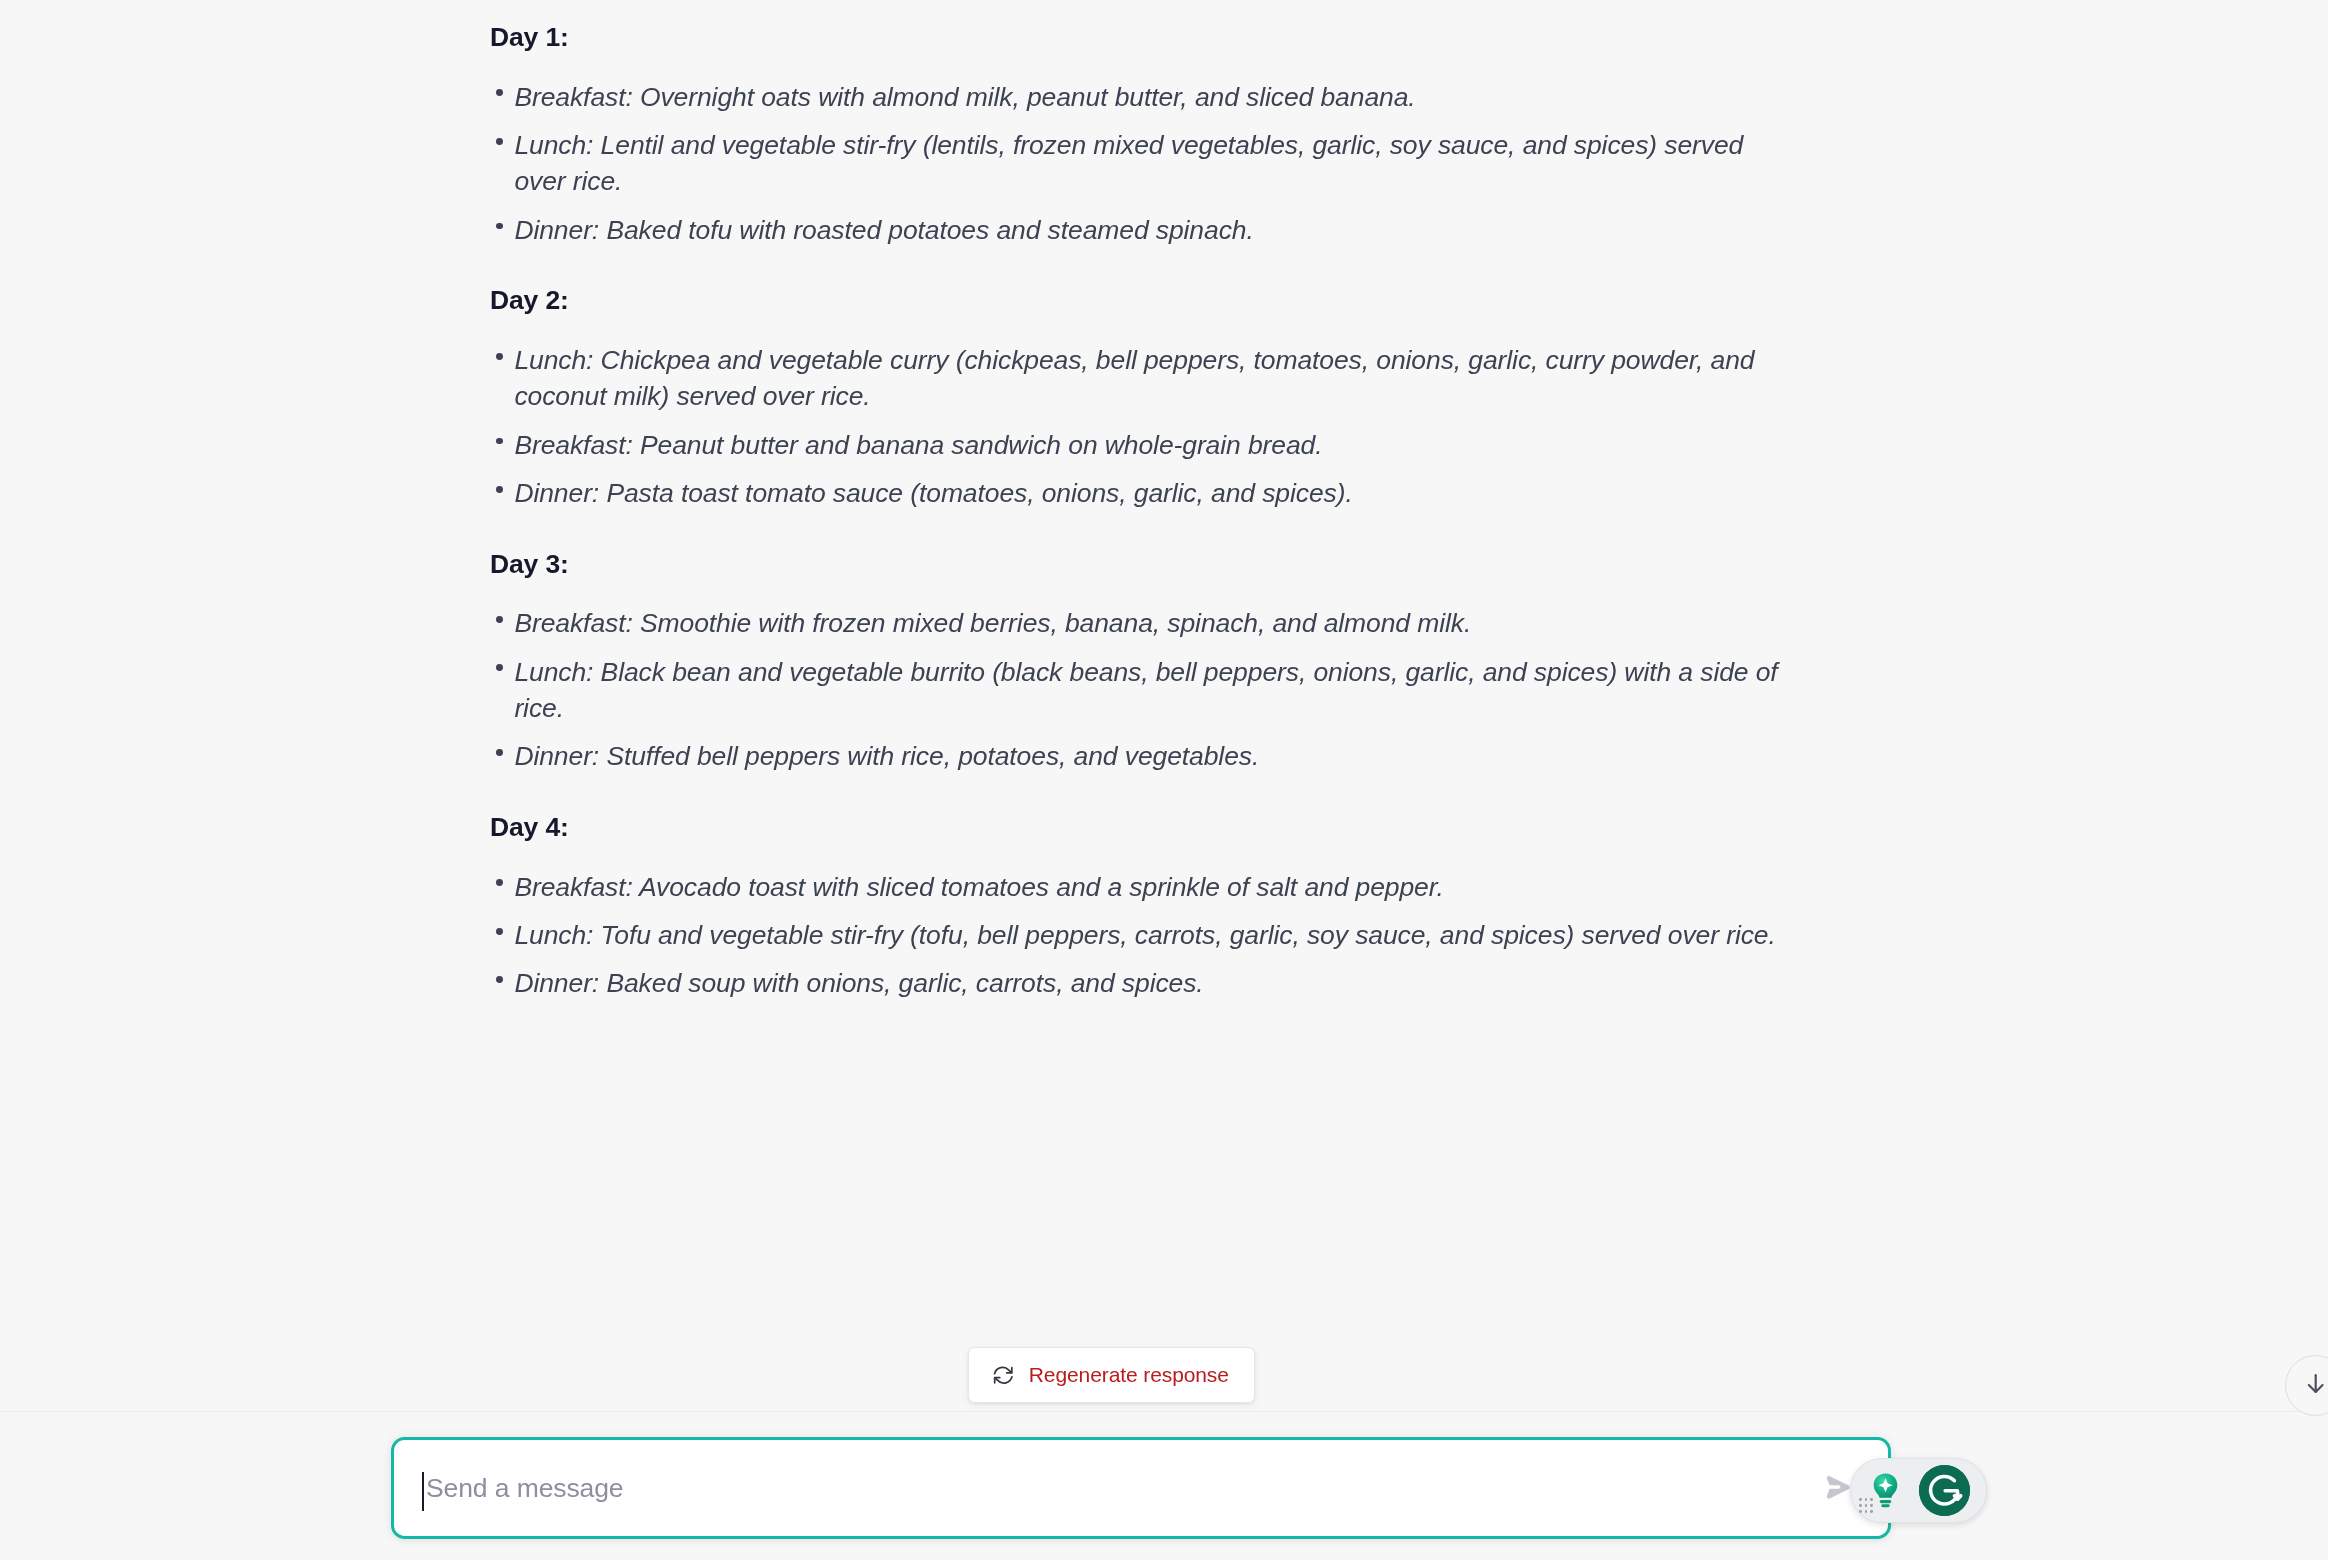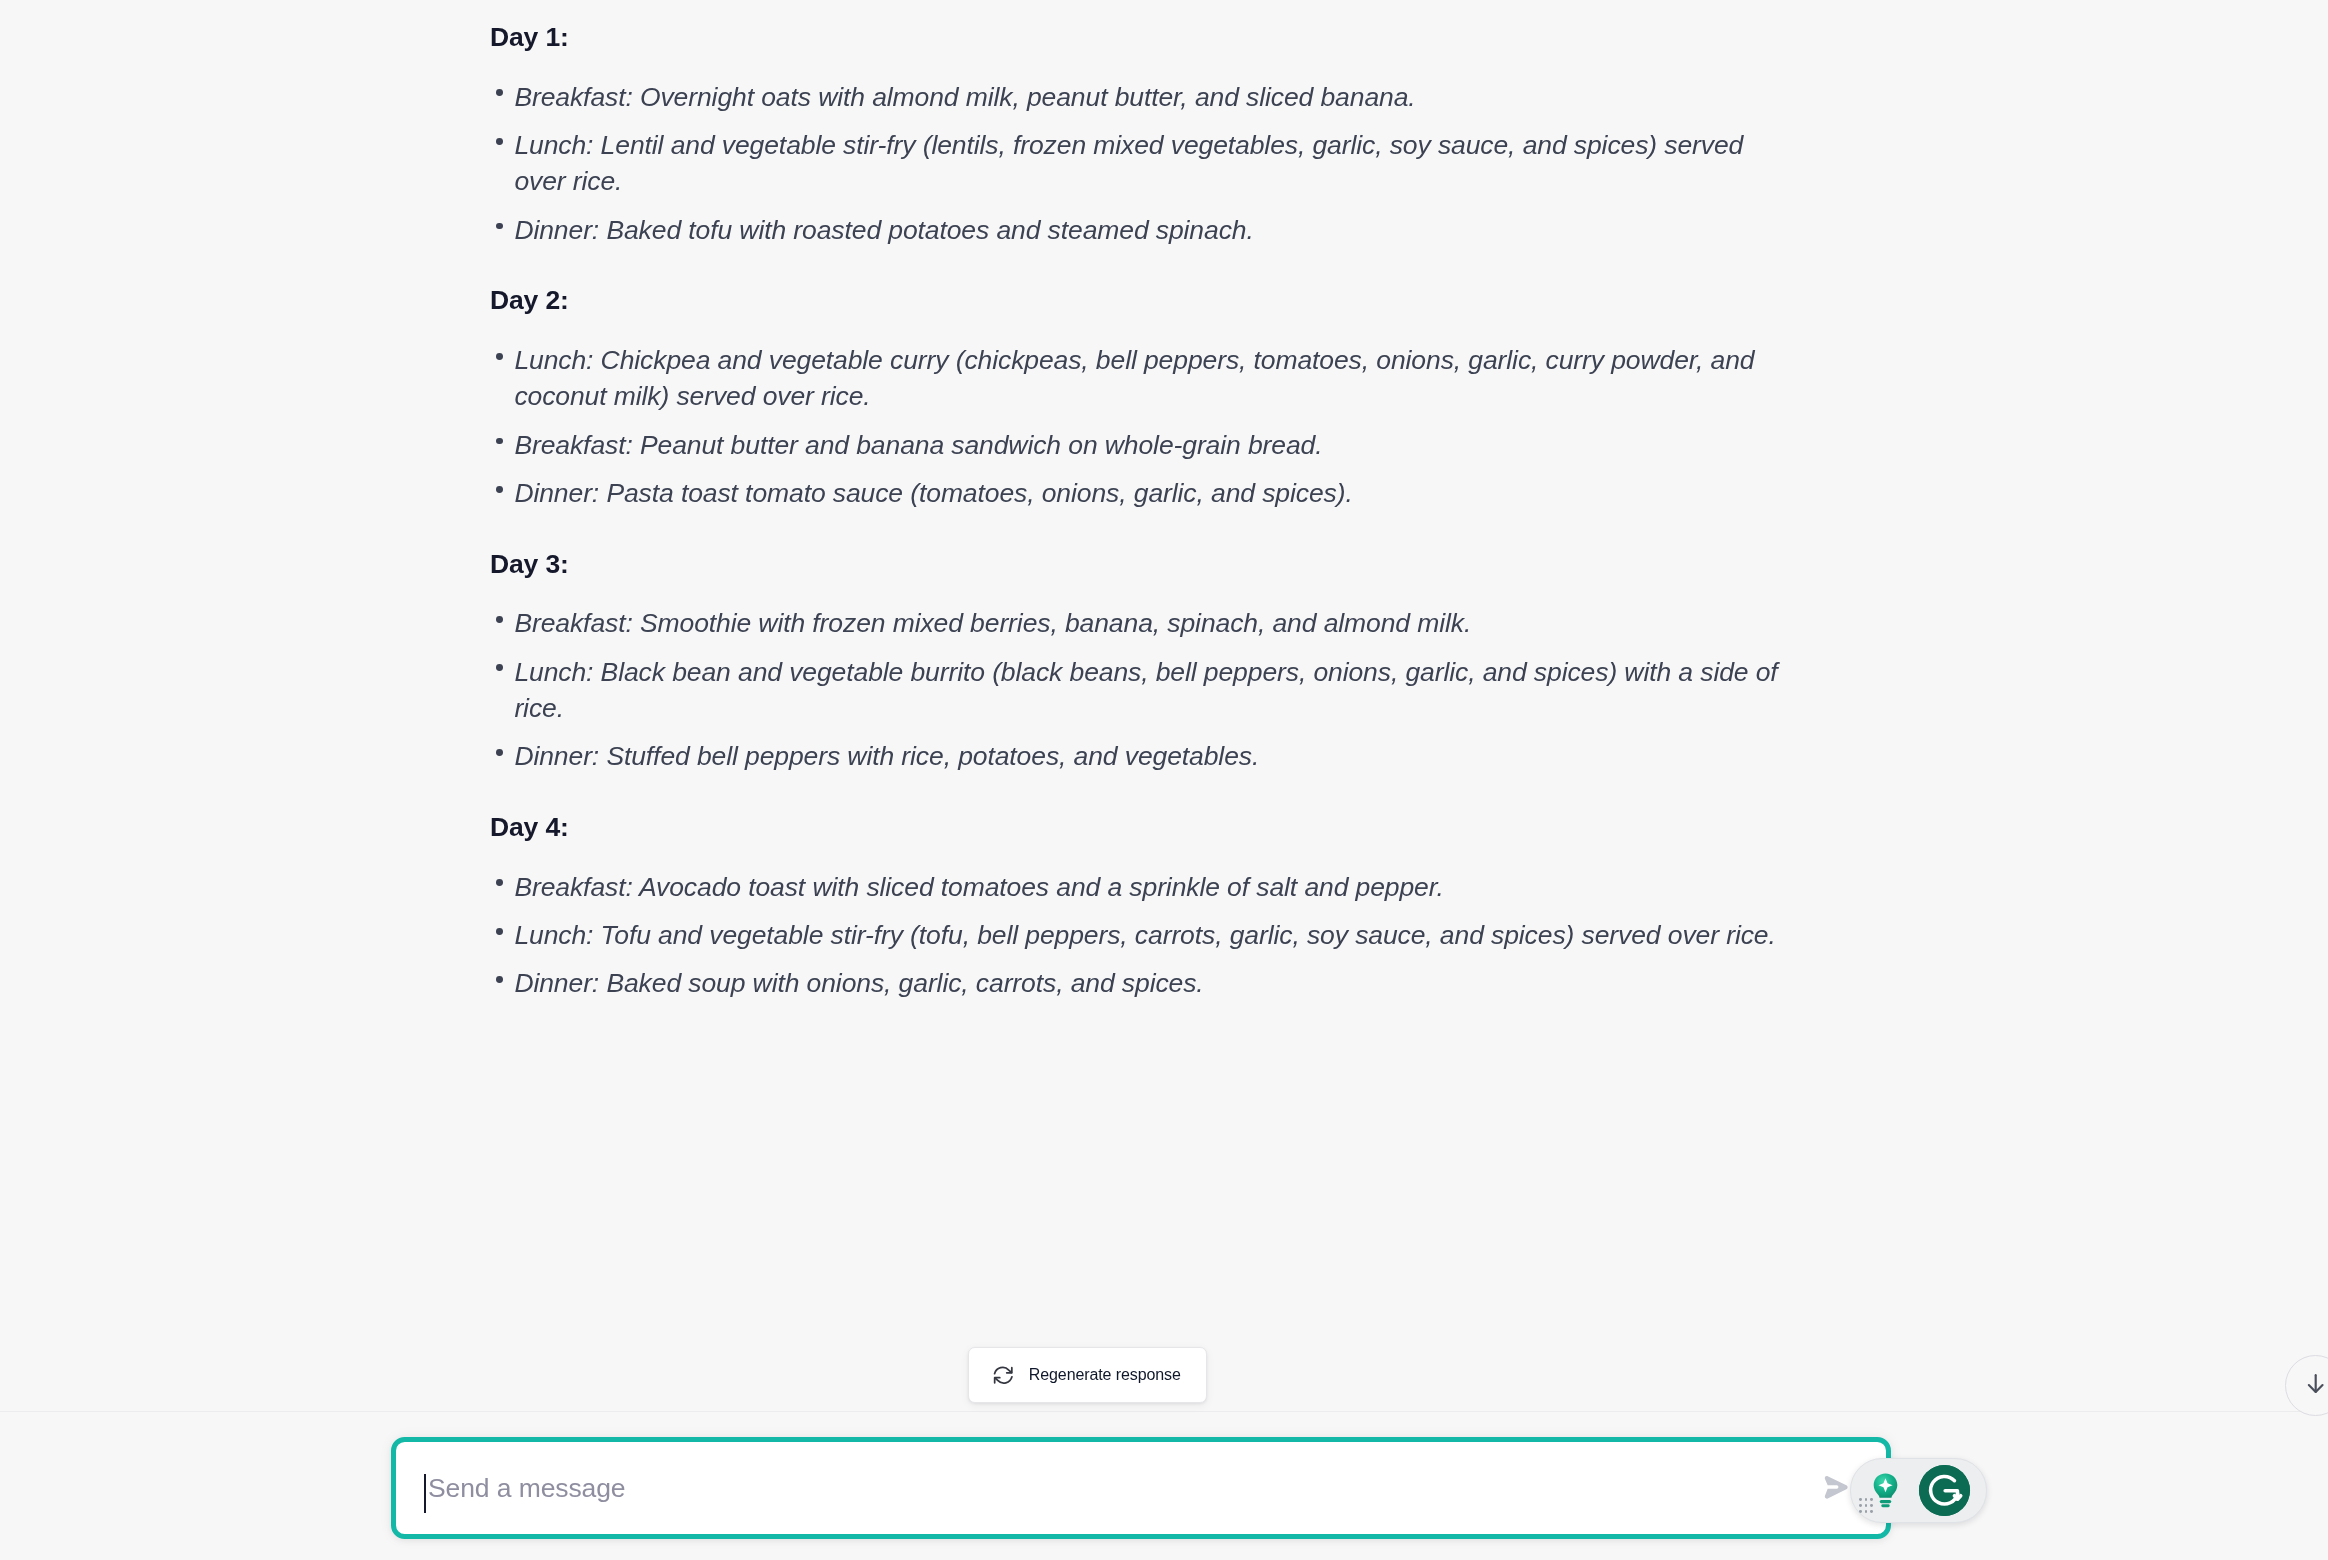--- a/index.html
+++ b/index.html
@@ -101,36 +101,36 @@
     gap: 13.7px;
     background: #ffffff;
     border: 1px solid #e6e6e9;
     border-radius: 6.9px;
     padding: 14.7px 25.5px 14.7px 21.6px;
     box-shadow: 0 1px 2.9px rgba(16,18,28,0.07), 0 2.9px 9.8px rgba(16,18,28,0.05);
     cursor: pointer;
     z-index: 6;
   }
   #regenerate-btn .label {
-    font-size: 16px;
-    color: #0f172a;
+    font-size: 21px;
+    color: #b91c1c;
     letter-spacing: -0.1px;
     white-space: nowrap;
   }
   .regen-glyph { display: block; }
 
   
   #composer {
     position: absolute;
     left: 391px;
     top: 1437px;
     width: 1500px;
     height: 102px;
     background: #ffffff;
-    border: 5px solid #14b8a6;
+    border: 3px solid #14b8a6;
     border-radius: 13.7px;
     box-shadow: 0 0 13.7px rgba(16,18,28,0.06), 0 2px 5.9px rgba(16,18,28,0.05);
     display: flex;
     align-items: center;
     z-index: 8;
   }
   #composer-caret {
     position: absolute;
     left: 28px;
     top: 32px;

